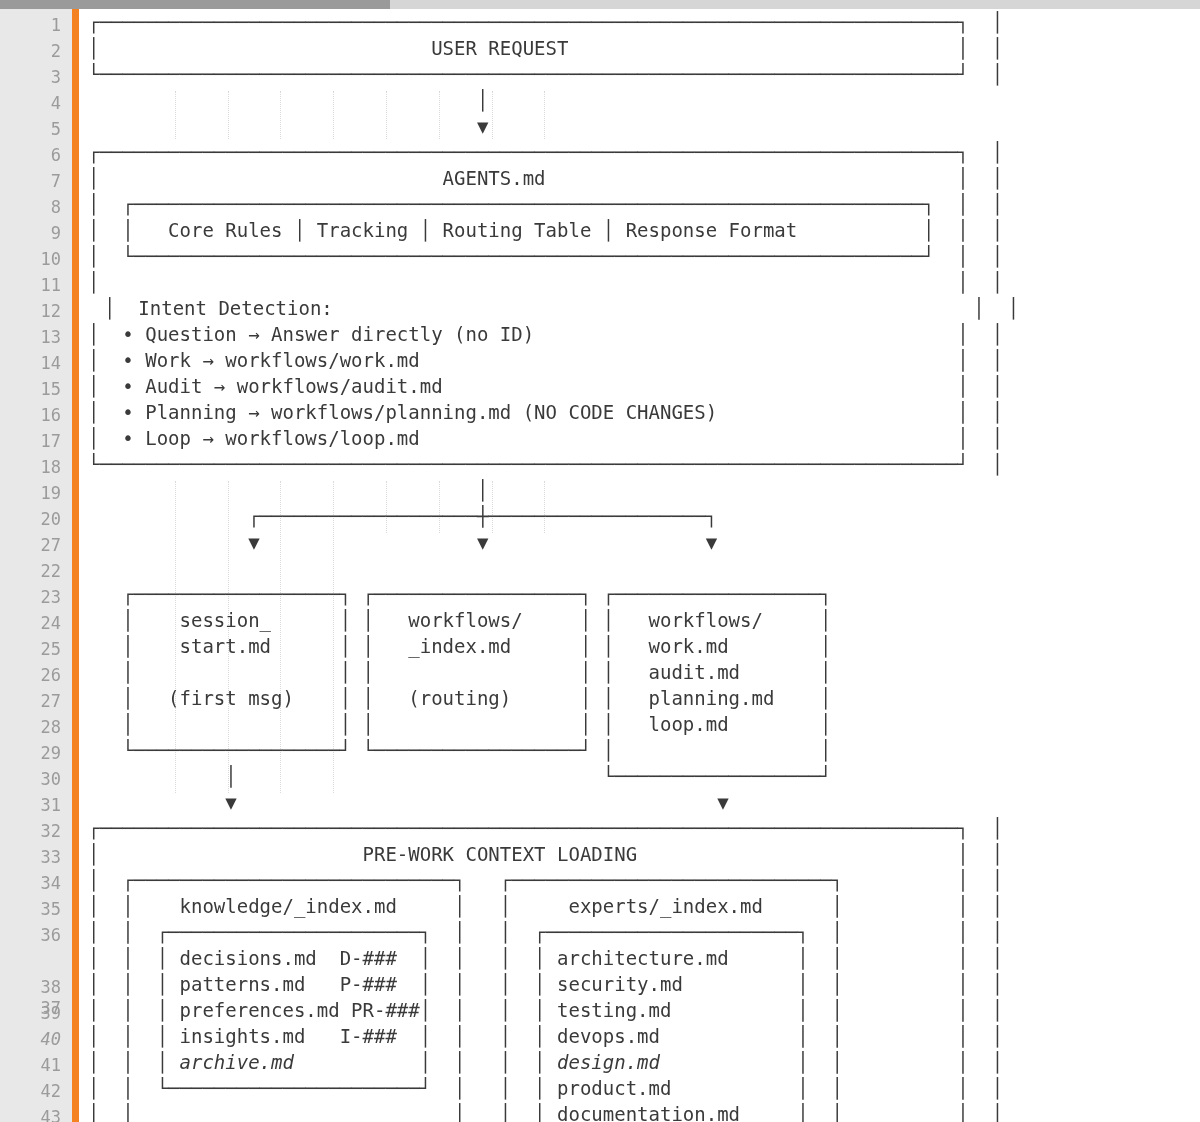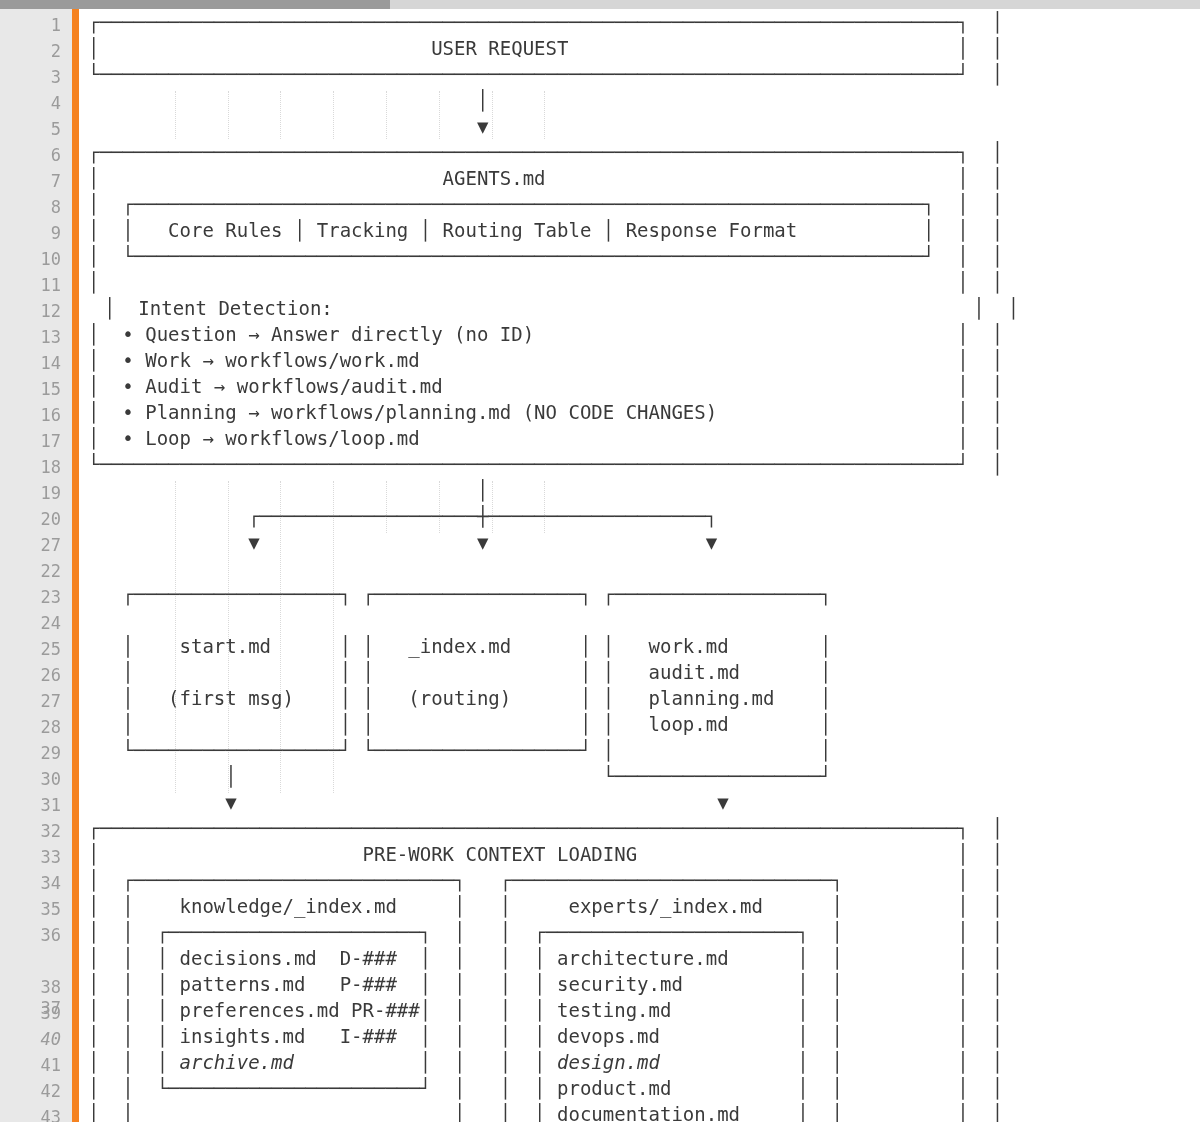--- a/index.html
+++ b/index.html
@@ -139,20 +139,21 @@
       <div class="row" style="top: 338px;">│  • Work → workflows/work.md                                               │  │</div>
       <div class="row" style="top: 364px;">│  • Audit → workflows/audit.md                                             │  │</div>
       <div class="row" style="top: 390px;">│  • Planning → workflows/planning.md (NO CODE CHANGES)                     │  │</div>
       <div class="row" style="top: 416px;">│  • Loop → workflows/loop.md                                               │  │</div>
       <div class="row" style="top: 442px;">└───────────────────────────────────────────────────────────────────────────┘  │</div>
       <div class="row" style="top: 468px;">                                  │</div>
       <div class="row" style="top: 494px;">              ┌───────────────────┼───────────────────┐</div>
       <div class="row" style="top: 520px;">              ▼                   ▼                   ▼</div>
       <div class="row" style="top: 546px;"></div>
       <div class="row" style="top: 572px;">   ┌──────────────────┐ ┌──────────────────┐ ┌──────────────────┐</div>
+      <div class="row" style="top: 598px;">   │    session_      │ │   workflows/     │ │   workflows/     │</div>
       <div class="row" style="top: 624px;">   │    start.md      │ │   _index.md      │ │   work.md        │</div>
       <div class="row" style="top: 650px;">   │                  │ │                  │ │   audit.md       │</div>
       <div class="row" style="top: 676px;">   │   (first msg)    │ │   (routing)      │ │   planning.md    │</div>
       <div class="row" style="top: 702px;">   │                  │ │                  │ │   loop.md        │</div>
       <div class="row" style="top: 728px;">   └──────────────────┘ └──────────────────┘ │                  │</div>
       <div class="row" style="top: 754px;">            │                                └──────────────────┘</div>
       <div class="row" style="top: 780px;">            ▼                                          ▼</div>
       <div class="row" style="top: 806px;">┌───────────────────────────────────────────────────────────────────────────┐  │</div>
       <div class="row" style="top: 832px;">│                       PRE-WORK CONTEXT LOADING                            │  │</div>
       <div class="row" style="top: 858px;">│  ┌────────────────────────────┐   ┌────────────────────────────┐          │  │</div>

